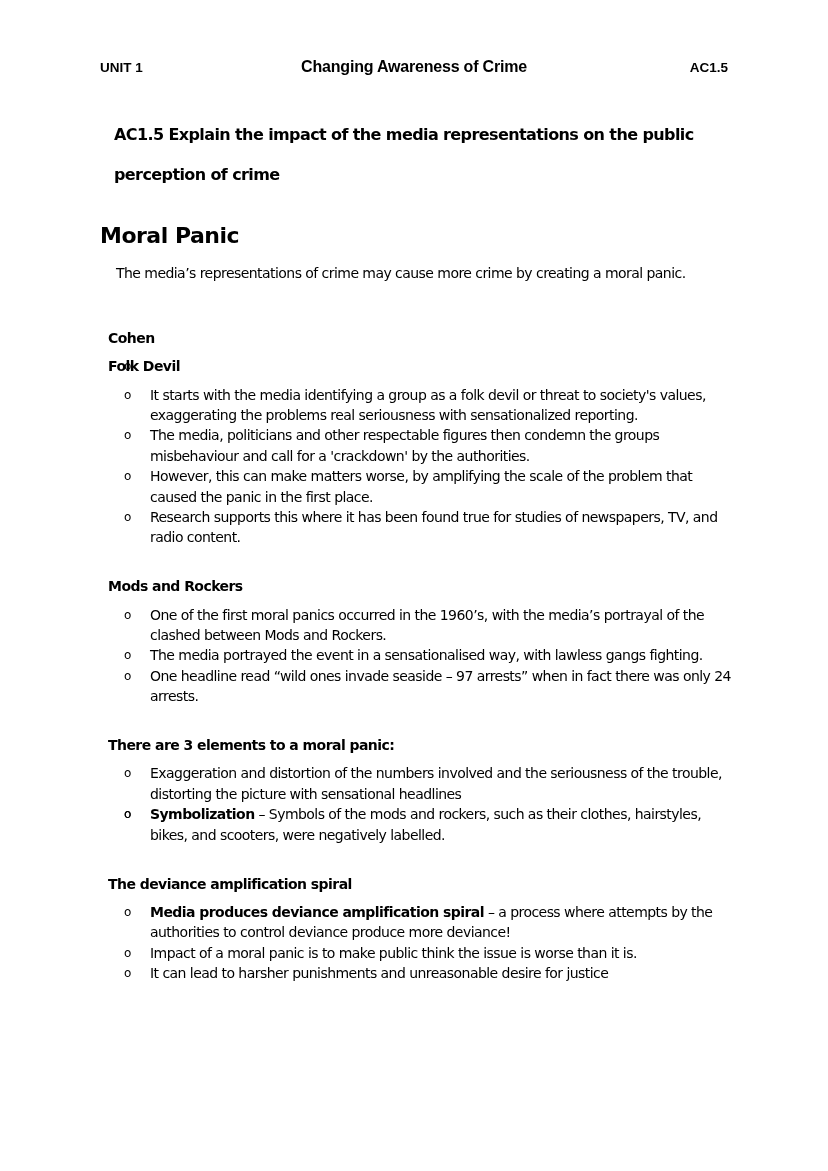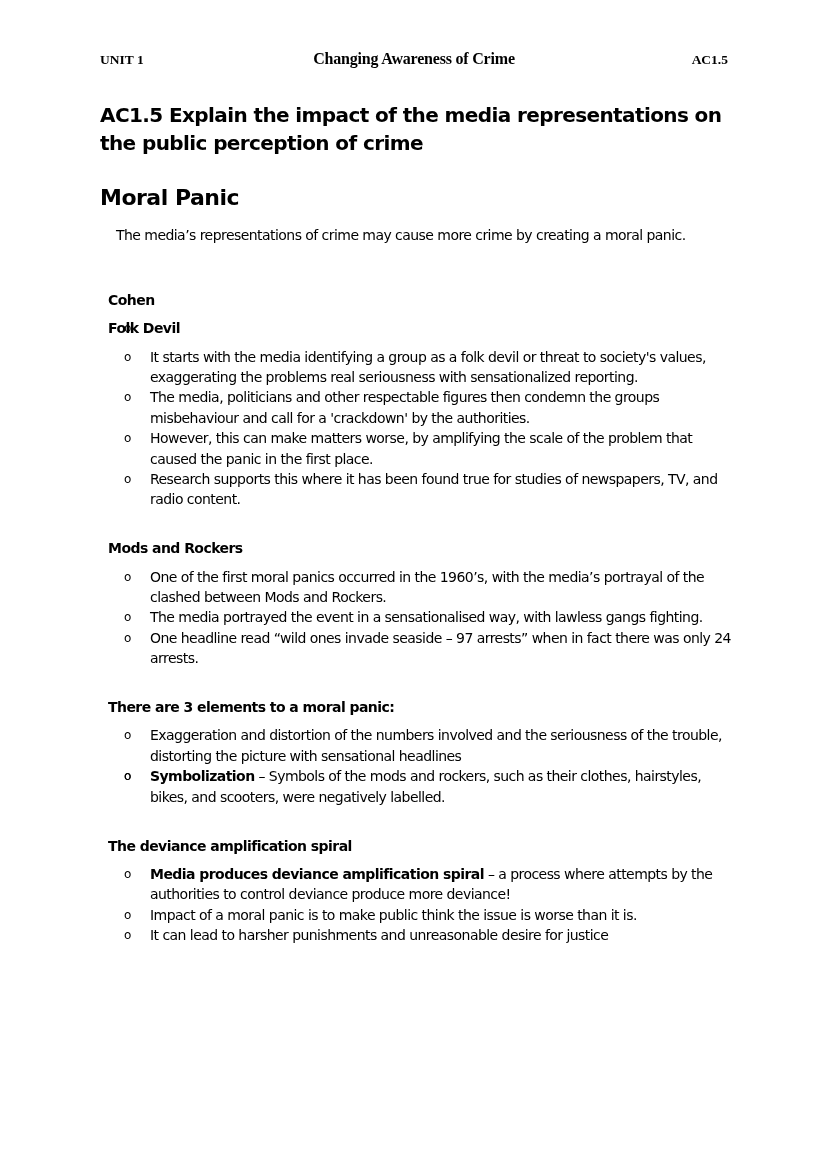--- a/index.html
+++ b/index.html
@@ -1,22 +1,22 @@
 <!DOCTYPE html>
 <html><head>
   <meta charset="utf-8">
   <style>
     html, body { margin: 0; padding: 0; background: #ffffff; }
     body { width: 828px; height: 1171px; position: relative; overflow: hidden; color: #000; font-family: "Liberation Sans", sans-serif; }
-    .header { position: absolute; top: 50px; left: 100px; width: 628px; height: 20px; font-family: Liberation Serif, serif; }
+    .header { position: absolute; top: 58px; left: 100px; width: 628px; height: 20px; }
     .hdr-left { position: absolute; left: 0; top: 2px; font-weight: bold; font-size: 13.5px; }
     .hdr-center { position: absolute; left: 0; right: 0; top: 0; text-align: center; font-weight: bold; font-size: 16px; letter-spacing: -0.2px; }
     .hdr-right { position: absolute; right: 0; top: 2px; font-weight: bold; font-size: 13.5px; }
     .content { position: absolute; top: 101px; left: 100px; width: 640px; font-family: "DejaVu Sans", sans-serif; font-size: 14px; line-height: 20.4px; letter-spacing: -0.55px; }
-    h1 { margin: 0; font-size: 20px; line-height: 28px; font-weight: bold; letter-spacing: -0.6px; }
+    h1 { margin: 14px; font-size: 16px; line-height: 40px; font-weight: bold; letter-spacing: -0.6px; }
     h2 { margin: 30px 0 0 0; font-size: 22px; line-height: 22px; font-weight: bold; letter-spacing: -0.5px; }
     .intro { margin: 16px; }
     .sec-title { font-weight: bold; margin: 8px; }
     .gap { height: 20.4px; }
     ul { list-style: none; margin: 0; padding: 0; }
     li { position: relative; padding-left: 50px; }
     .bullet { position: absolute; left: 24px; top: 0; font-size: 12px; }
     b { font-weight: bold; }
   </style>
 </head>

